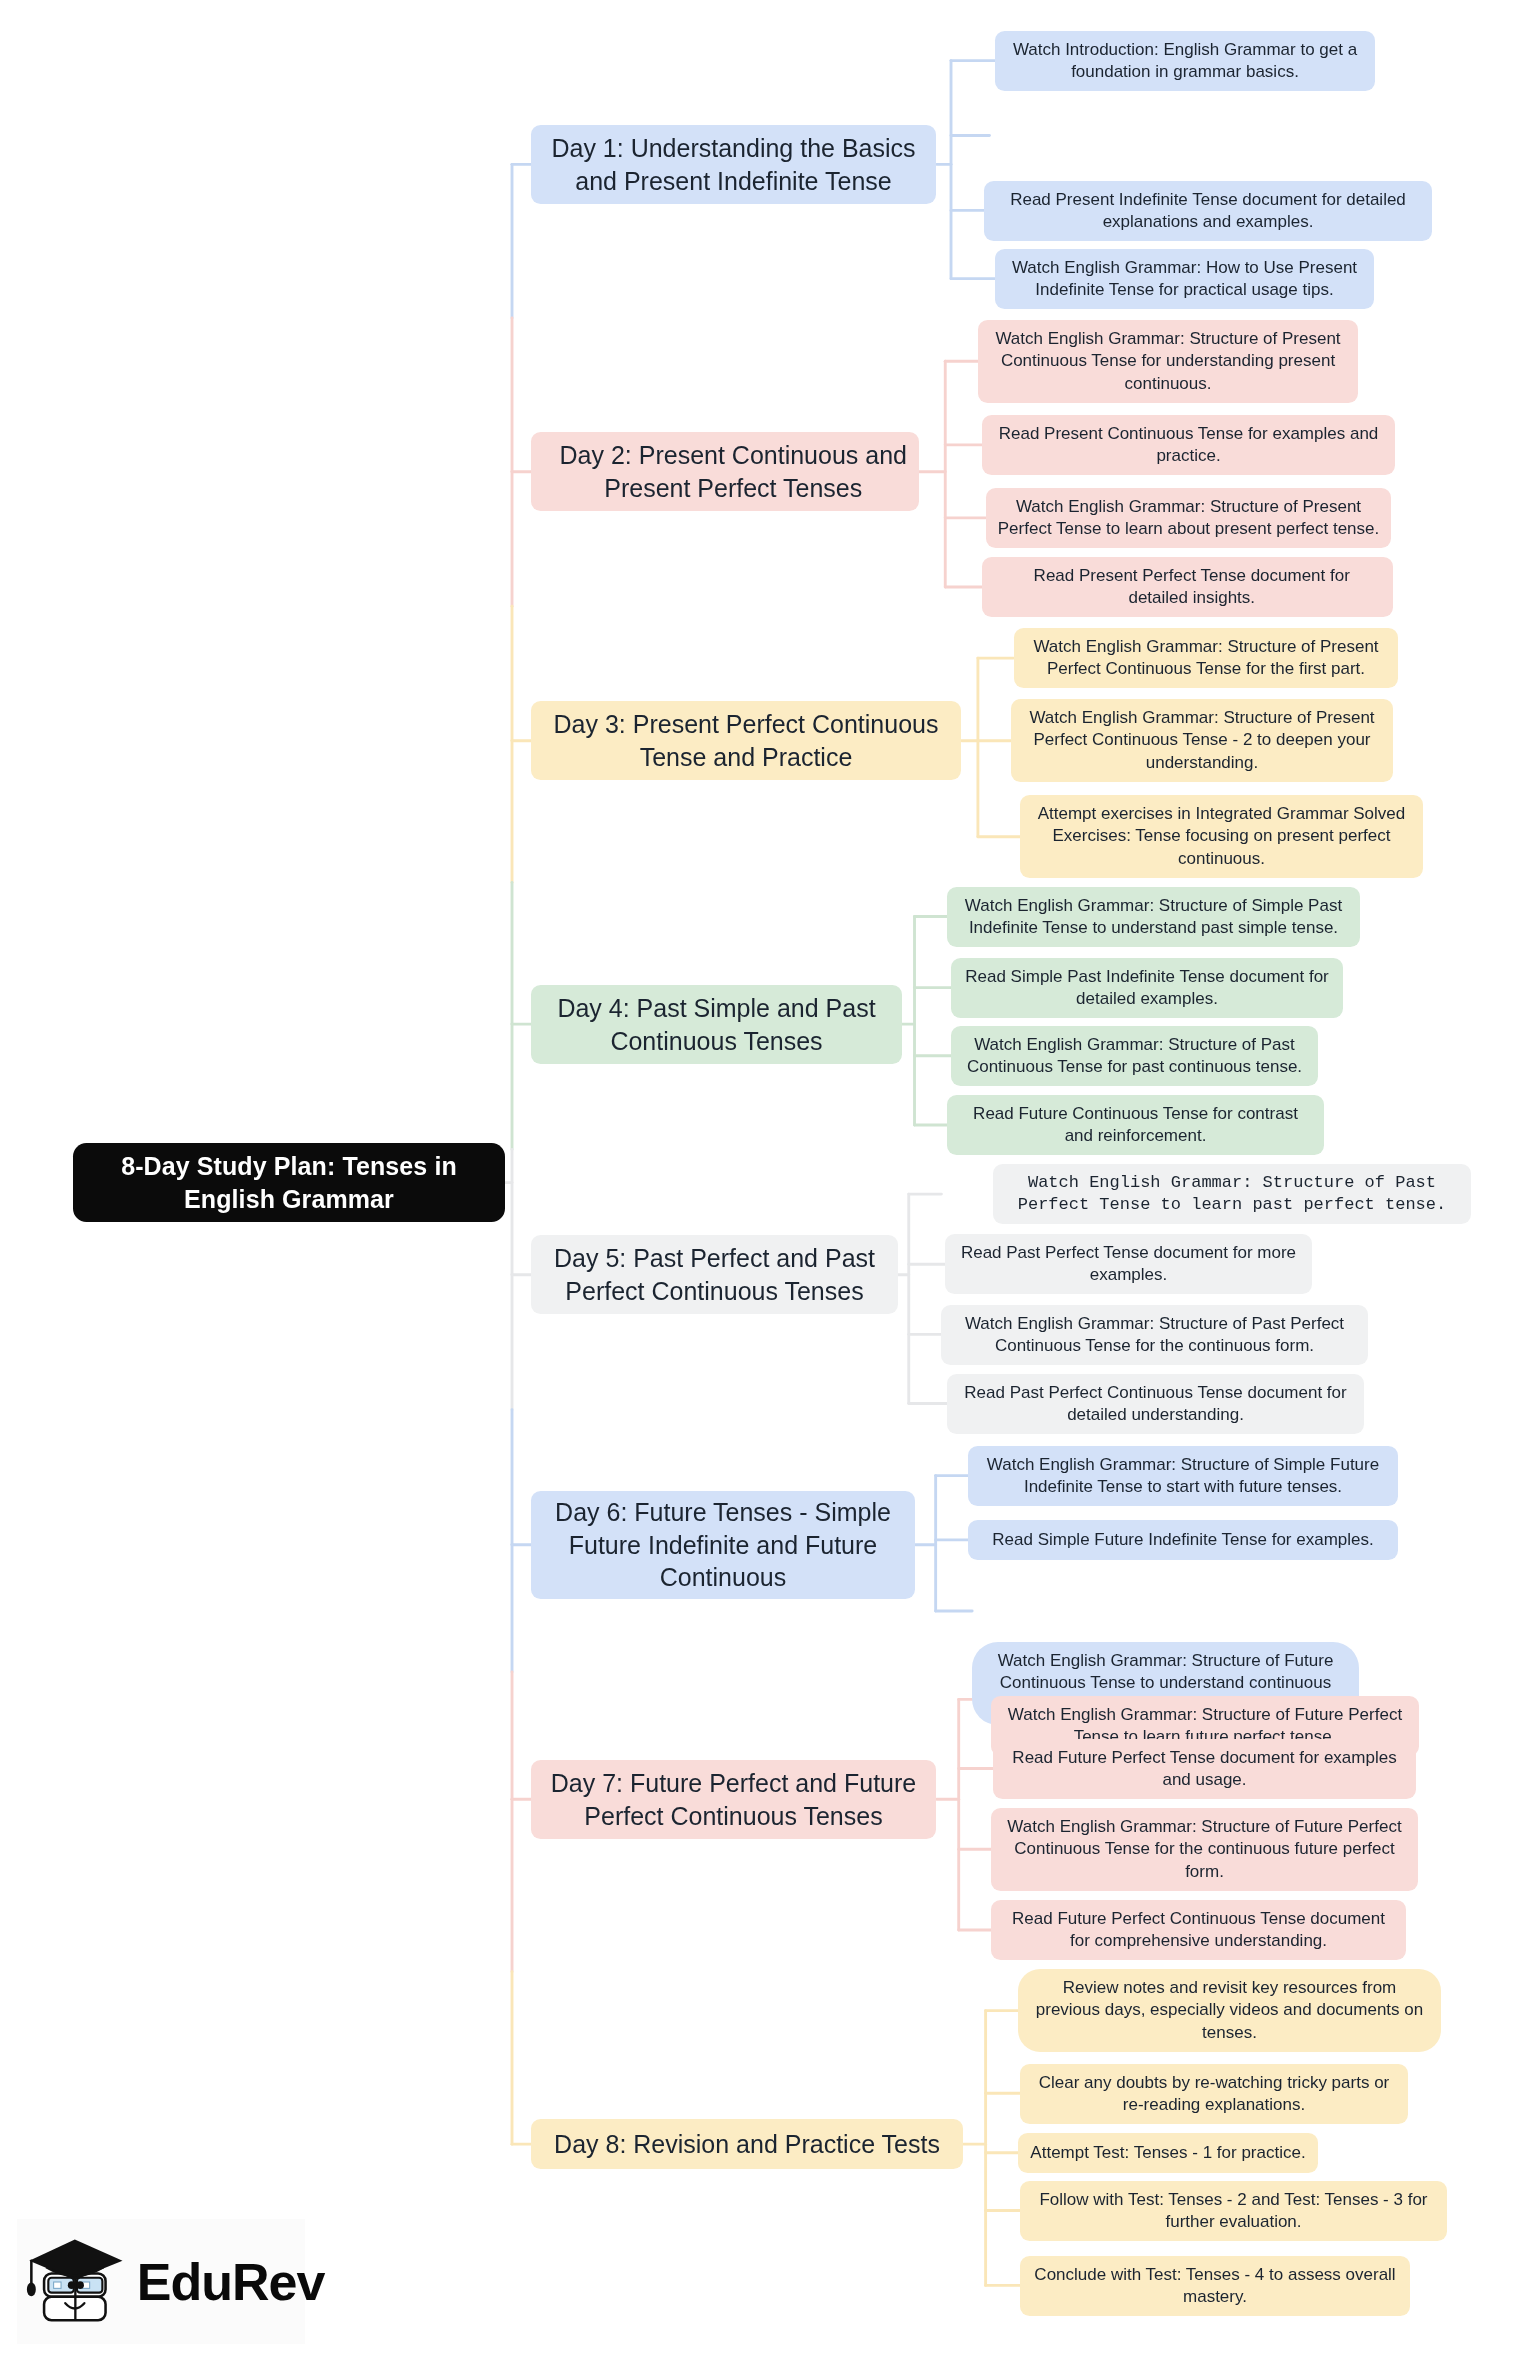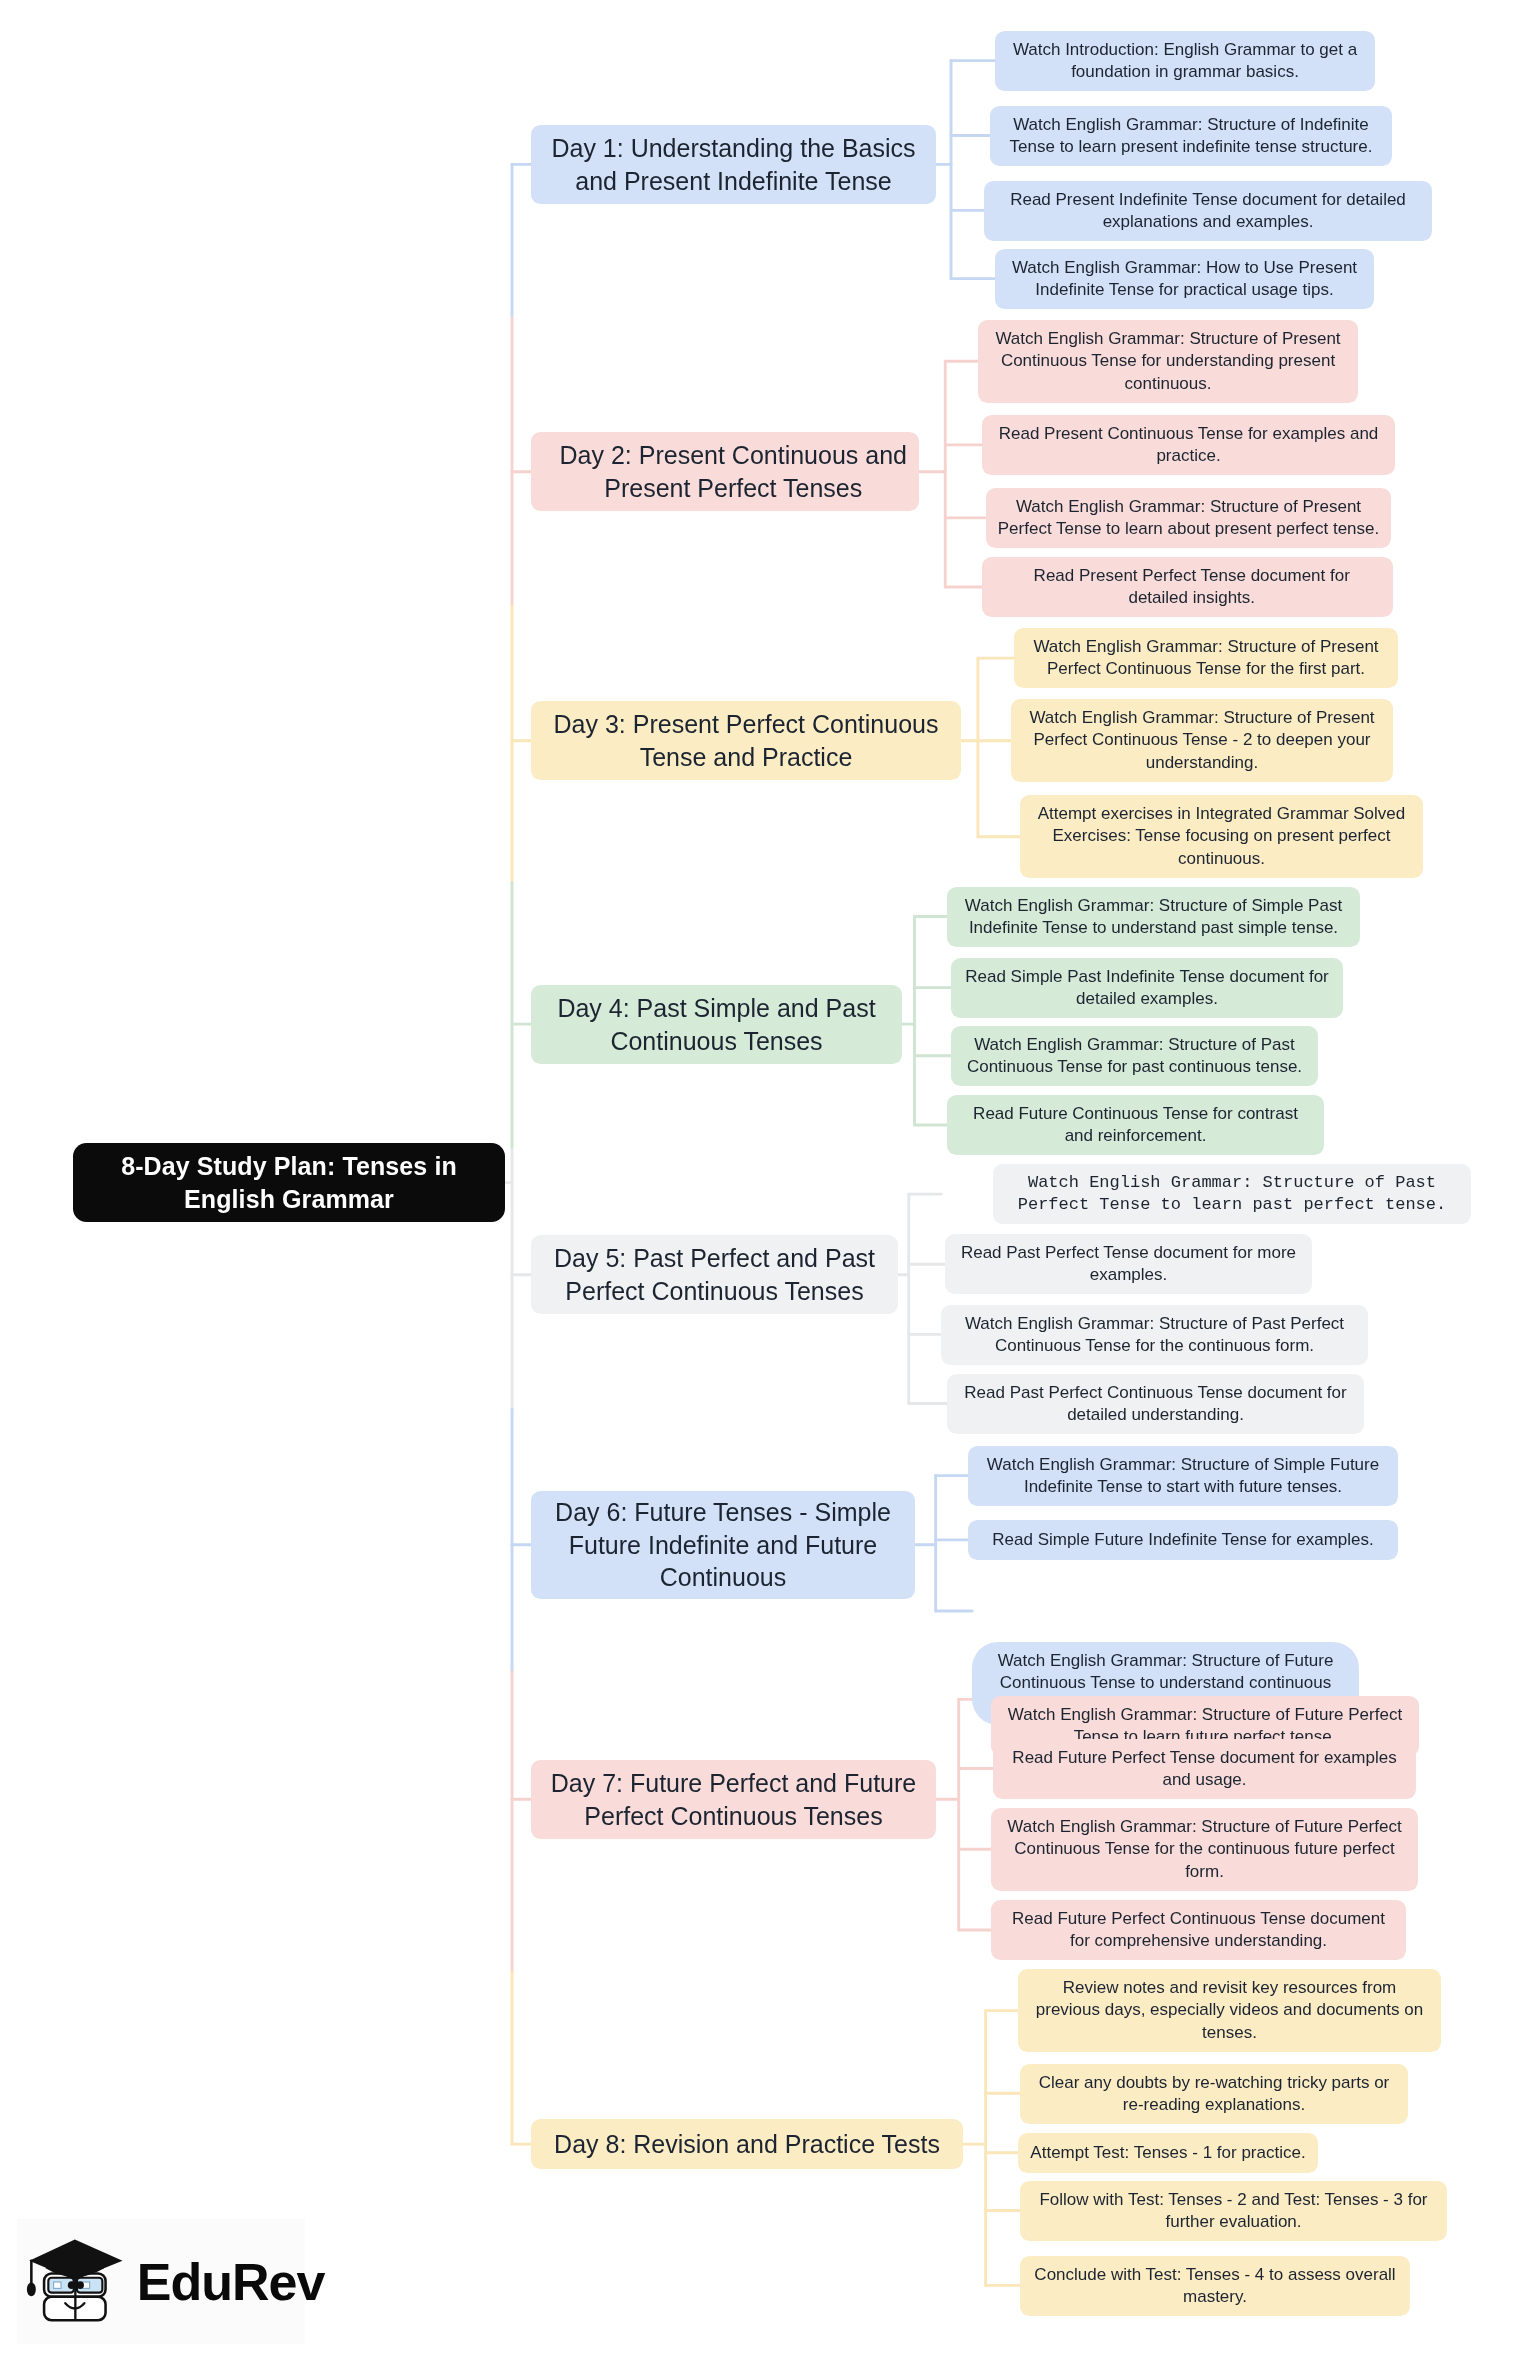--- a/index.html
+++ b/index.html
@@ -147,21 +147,20 @@
       <path d="M 1026 2179 H 1062" fill="none" stroke="#fae6b8" stroke-width="3" stroke-linecap="round" stroke-linejoin="round"></path>
       <path d="M 1026 2241 H 1060" fill="none" stroke="#fae6b8" stroke-width="3" stroke-linecap="round" stroke-linejoin="round"></path>
       <path d="M 1026 2301 H 1062" fill="none" stroke="#fae6b8" stroke-width="3" stroke-linecap="round" stroke-linejoin="round"></path>
       <path d="M 1026 2379 H 1062" fill="none" stroke="#fae6b8" stroke-width="3" stroke-linecap="round" stroke-linejoin="round"></path>
     </svg>
 
   <div class="node root" style="left:73px; top:1143px; width:432px; height:79px;">8-Day Study Plan: Tenses in English Grammar</div>
 
   <div class="node branch c-blue" style="left:531px; top:125px; width:405px; height:79px;">Day 1: Understanding the Basics and Present Indefinite Tense</div>
   <div class="node leaf c-blue" style="left:995px; top:31px; width:380px; height:60px;">Watch Introduction: English Grammar to get a foundation in grammar basics.</div>
-  <div class="node leaf c-blue" style="left:990px; top:106px; width:402px; height:60px;">Watch English Grammar: Structure of Indefinite Tense to learn present indefinite tense structure.</div>
   <div class="node leaf c-blue" style="left:984px; top:181px; width:448px; height:60px;">Read Present Indefinite Tense document for detailed explanations and examples.</div>
   <div class="node leaf c-blue" style="left:995px; top:249px; width:379px; height:60px;">Watch English Grammar: How to Use Present Indefinite Tense for practical usage tips.</div>
 
   <div class="node branch c-pink" style="left:531px; top:432px; width:388px; height:79px;padding-left:28px;">Day 2: Present Continuous and Present Perfect Tenses</div>
   <div class="node leaf c-pink" style="left:978px; top:320px; width:380px; height:83px;">Watch English Grammar: Structure of Present Continuous Tense for understanding present continuous.</div>
   <div class="node leaf c-pink" style="left:982px; top:415px; width:413px; height:60px;">Read Present Continuous Tense for examples and practice.</div>
   <div class="node leaf c-pink" style="left:986px; top:488px; width:405px; height:60px;">Watch English Grammar: Structure of Present Perfect Tense to learn about present perfect tense.</div>
   <div class="node leaf c-pink" style="left:982px; top:557px; width:411px; height:60px;padding-left:20px;">Read Present Perfect Tense document for detailed insights.</div>
 
   <div class="node branch c-yellow" style="left:531px; top:701px; width:430px; height:79px;">Day 3: Present Perfect Continuous Tense and Practice</div>
@@ -186,21 +185,21 @@
   <div class="node leaf c-blue" style="left:968px; top:1520px; width:430px; height:40px;">Read Simple Future Indefinite Tense for examples.</div>
   <div class="node leaf c-blue" style="left:972px; top:1642px; width:387px; height:83px;border-radius:26px;">Watch English Grammar: Structure of Future Continuous Tense to understand continuous future form.</div>
 
   <div class="node branch c-pink" style="left:531px; top:1760px; width:405px; height:79px;">Day 7: Future Perfect and Future Perfect Continuous Tenses</div>
   <div class="node leaf c-pink" style="left:991px; top:1670px; width:428px; height:60px;margin-top:26px;">Watch English Grammar: Structure of Future Perfect Tense to learn future perfect tense.</div>
   <div class="node leaf c-pink" style="left:993px; top:1739px; width:423px; height:60px;">Read Future Perfect Tense document for examples and usage.</div>
   <div class="node leaf c-pink" style="left:991px; top:1808px; width:427px; height:83px;">Watch English Grammar: Structure of Future Perfect Continuous Tense for the continuous future perfect form.</div>
   <div class="node leaf c-pink" style="left:991px; top:1900px; width:415px; height:60px;">Read Future Perfect Continuous Tense document for comprehensive understanding.</div>
 
   <div class="node branch c-yellow" style="left:531px; top:2119px; width:432px; height:50px;">Day 8: Revision and Practice Tests</div>
-  <div class="node leaf c-yellow" style="left:1018px; top:1969px; width:423px; height:83px;">Review notes and revisit key resources from previous days, especially videos and documents on tenses.</div>
+  <div class="node leaf c-yellow" style="left:1018px; top:1969px; width:423px; height:83px;border-radius:22px;">Review notes and revisit key resources from previous days, especially videos and documents on tenses.</div>
   <div class="node leaf c-yellow" style="left:1020px; top:2064px; width:388px; height:60px;">Clear any doubts by re-watching tricky parts or re-reading explanations.</div>
   <div class="node leaf c-yellow" style="left:1018px; top:2133px; width:300px; height:40px;">Attempt Test: Tenses - 1 for practice.</div>
   <div class="node leaf c-yellow" style="left:1020px; top:2181px; width:427px; height:60px;">Follow with Test: Tenses - 2 and Test: Tenses - 3 for further evaluation.</div>
   <div class="node leaf c-yellow" style="left:1020px; top:2256px; width:390px; height:60px;">Conclude with Test: Tenses - 4 to assess overall mastery.</div>
 
   <div id="logo">
     <svg class="mark" viewBox="0 0 100 100">
 
       <rect x="18" y="42" width="58" height="22" rx="7" fill="#ffffff" stroke="#111" stroke-width="2.4"></rect>
       <rect x="18" y="64" width="58" height="22" rx="7" fill="#ffffff" stroke="#111" stroke-width="2.4"></rect>

